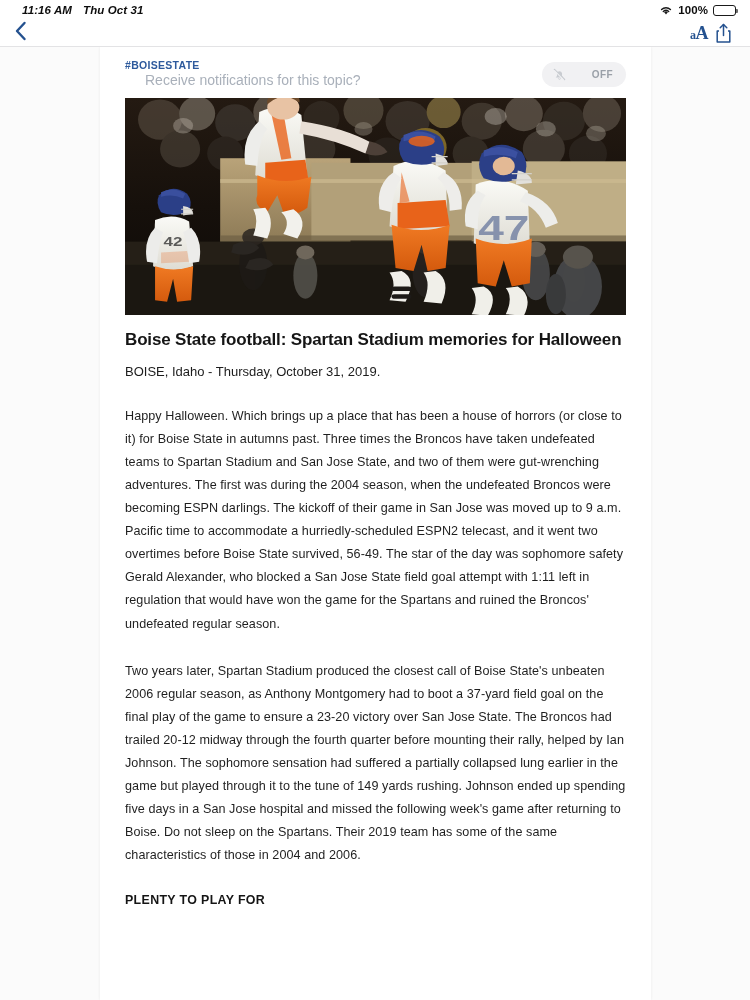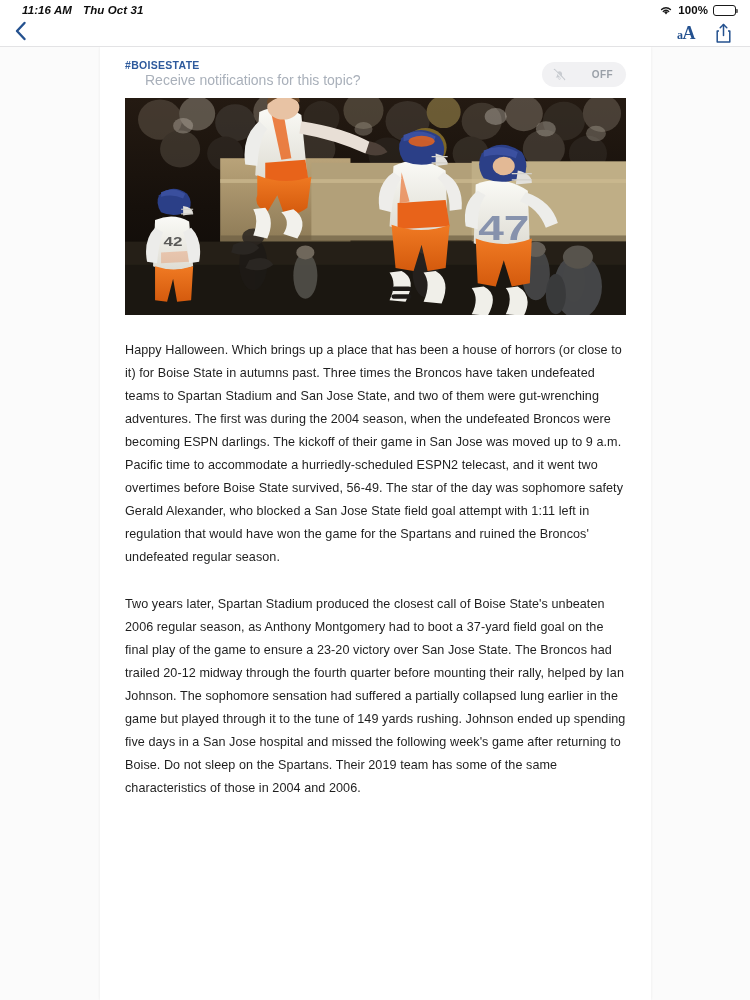--- a/index.html
+++ b/index.html
@@ -56,21 +56,21 @@
     padding: 0 18px 0 14px;
     background: #ffffff;
     border-bottom: 1px solid #e3e3e5;
   }
   .nav-back {
     width: 30px; height: 26px;
     display: flex; align-items: center; justify-content: flex-start;
     cursor: pointer;
   }
   .nav-spacer { flex: 1; }
-  .nav-right { display: flex; align-items: center; gap: 20px; }
+  .nav-right { display: flex; align-items: center; gap: 7px; }
   .text-size-icon {
     color: #24518f;
     font-family: "Liberation Serif", serif;
     font-weight: bold;
     line-height: 1;
     letter-spacing: -0.5px;
     cursor: pointer;
     white-space: nowrap;
   }
   .text-size-icon .small { font-size: 12px; }
@@ -397,19 +397,22 @@
         <g opacity="0.95">
           <ellipse cx="452" cy="244" rx="24" ry="42" fill="#47484a"></ellipse>
           <circle cx="452" cy="206" r="15" fill="#5a564f"></circle>
           <ellipse cx="430" cy="254" rx="10" ry="26" fill="#3b3c3e"></ellipse>
         </g>
 
         <rect x="0" y="0" width="500" height="281" fill="none"></rect>
       </svg>
     </div>
 
+    <h1 class="headline">Boise State football: Spartan Stadium memories for Halloween</h1>
+    <div class="dateline">BOISE, Idaho - Thursday, October 31, 2019.</div>
 
     <p class="para">Happy Halloween. Which brings up a place that has been a house of horrors (or close to it) for Boise State in autumns past. Three times the Broncos have taken undefeated teams to Spartan Stadium and San Jose State, and two of them were gut-wrenching adventures. The first was during the 2004 season, when the undefeated Broncos were becoming ESPN darlings. The kickoff of their game in San Jose was moved up to 9 a.m. Pacific time to accommodate a hurriedly-scheduled ESPN2 telecast, and it went two overtimes before Boise State survived, 56-49. The star of the day was sophomore safety Gerald Alexander, who blocked a San Jose State field goal attempt with 1:11 left in regulation that would have won the game for the Spartans and ruined the Broncos' undefeated regular season.</p>
     <p class="para">Two years later, Spartan Stadium produced the closest call of Boise State's unbeaten 2006 regular season, as Anthony Montgomery had to boot a 37-yard field goal on the final play of the game to ensure a 23-20 victory over San Jose State. The Broncos had trailed 20-12 midway through the fourth quarter before mounting their rally, helped by Ian Johnson. The sophomore sensation had suffered a partially collapsed lung earlier in the game but played through it to the tune of 149 yards rushing. Johnson ended up spending five days in a San Jose hospital and missed the following week's game after returning to Boise. Do not sleep on the Spartans. Their 2019 team has some of the same characteristics of those in 2004 and 2006.</p>
 
+    <div class="subhead">PLENTY TO PLAY FOR</div>
 
   </div>
 </div>
 
 </body></html>

